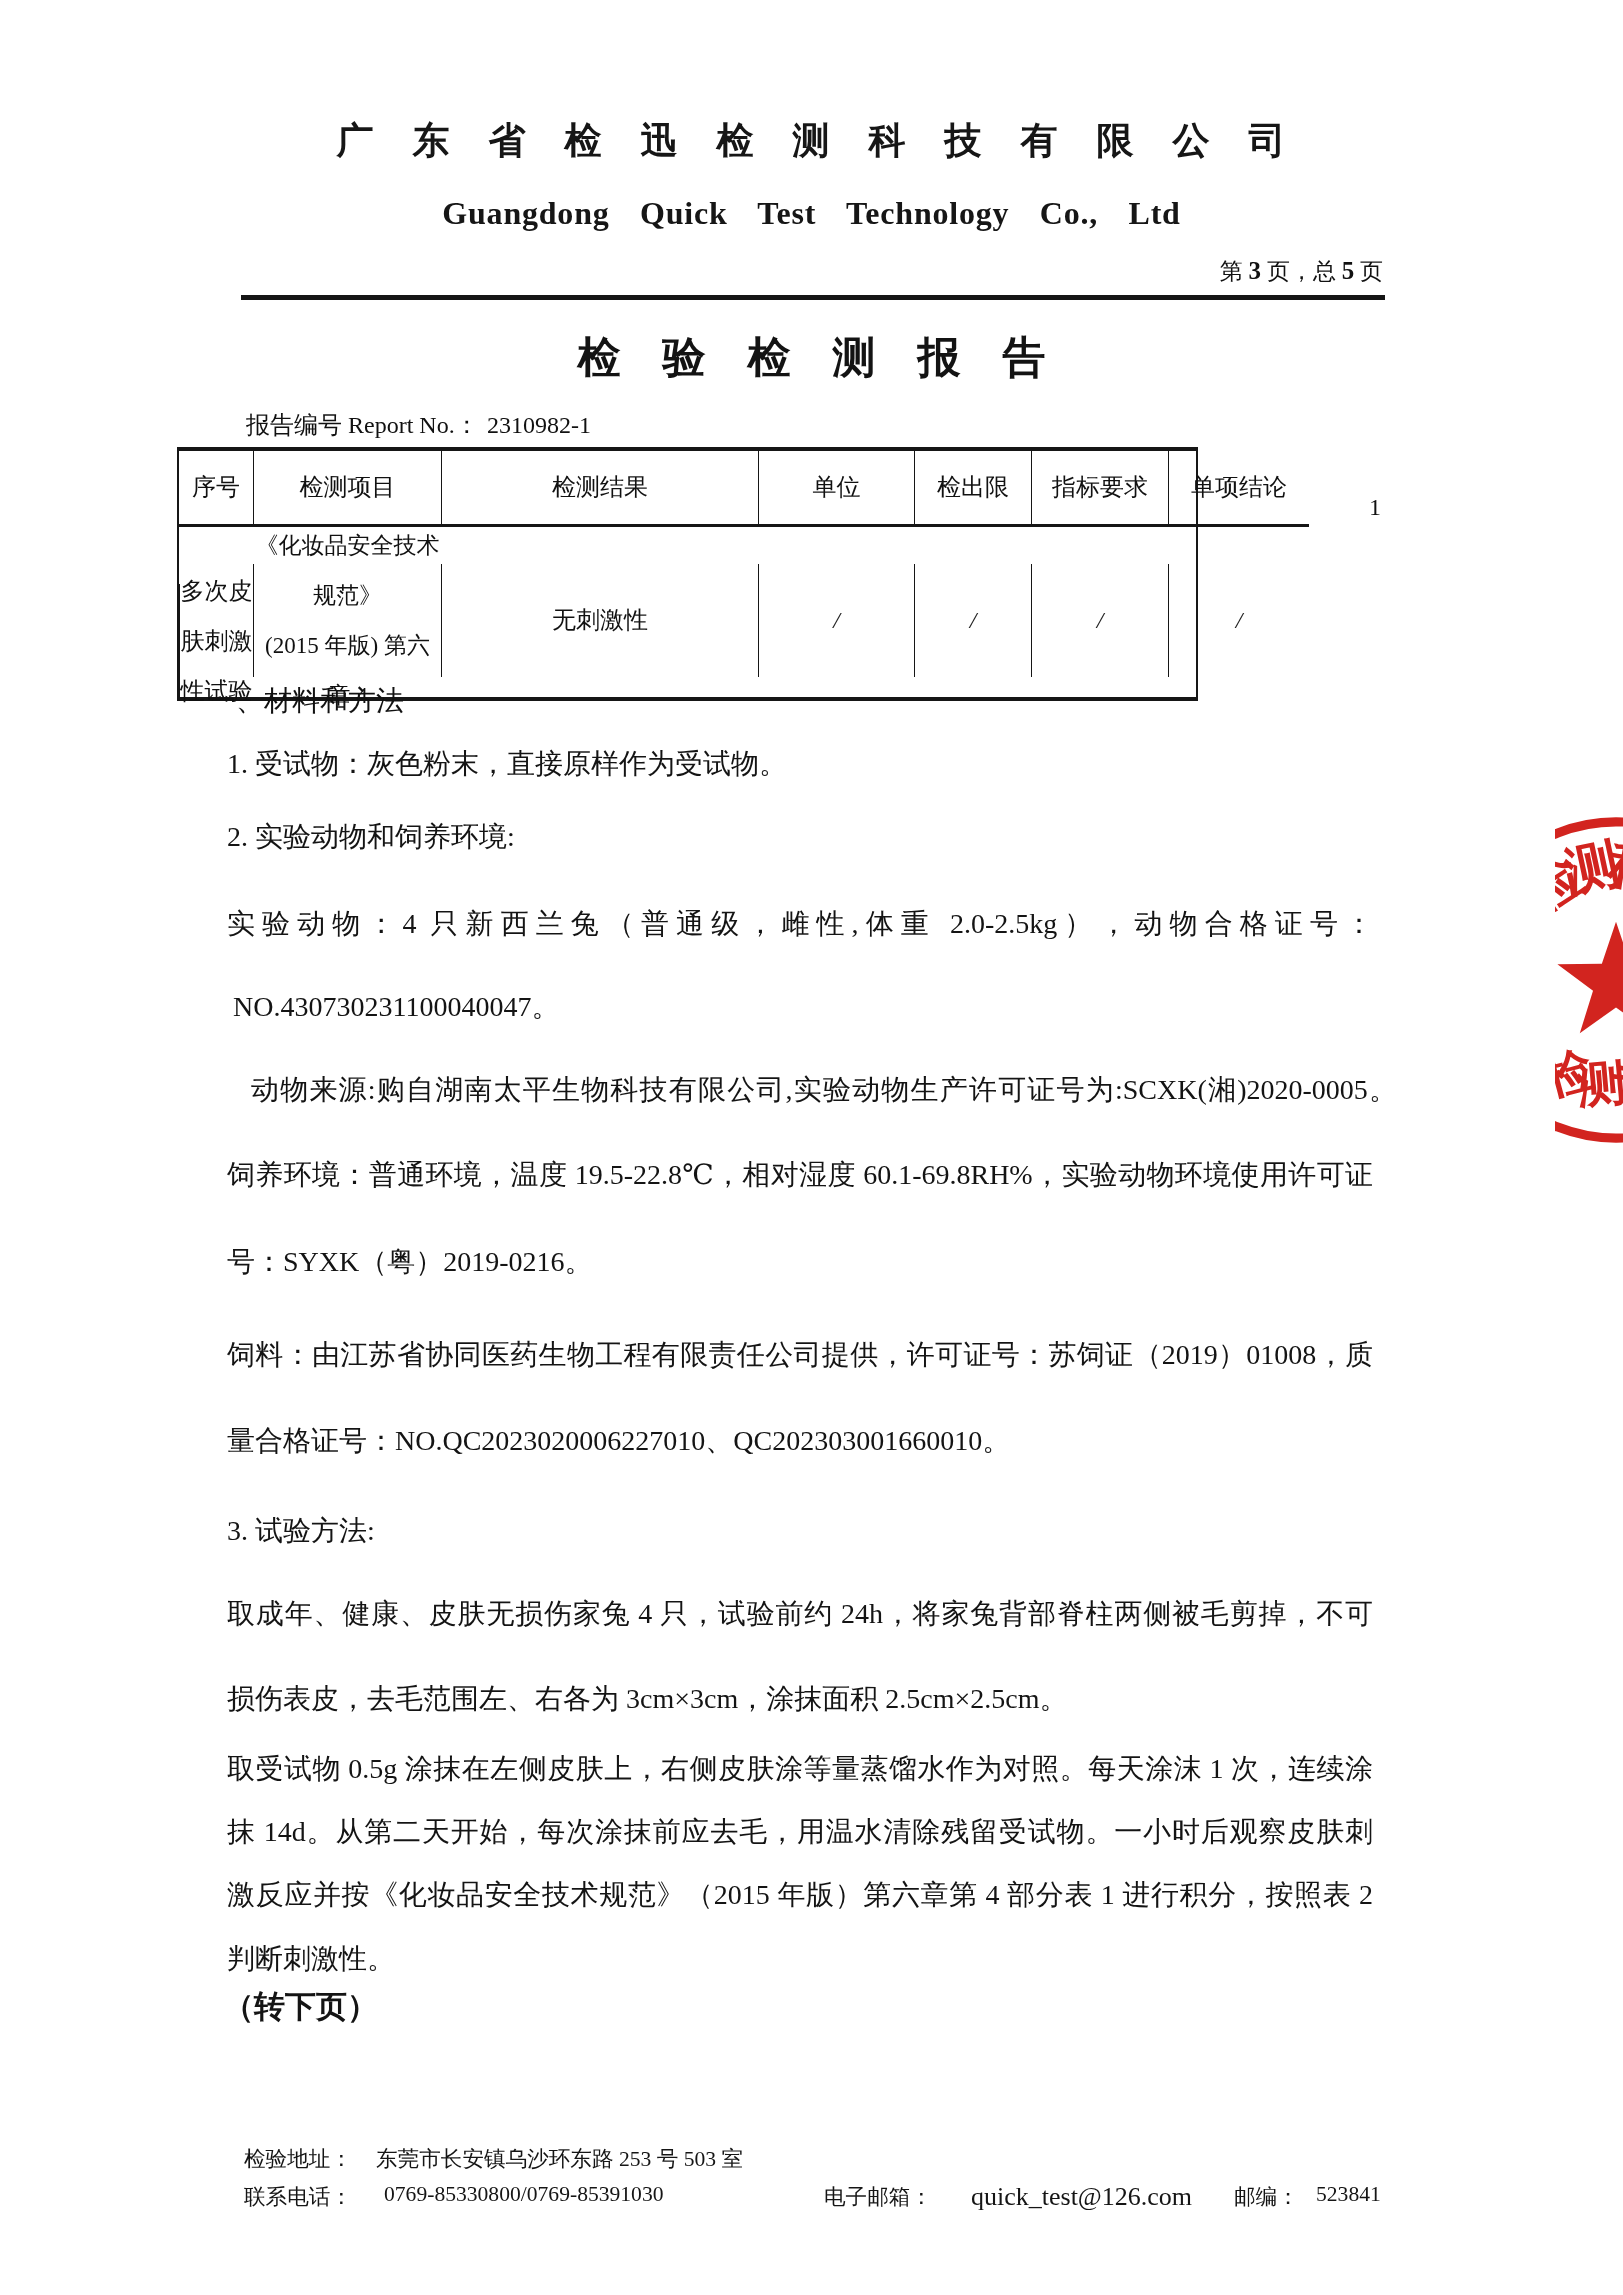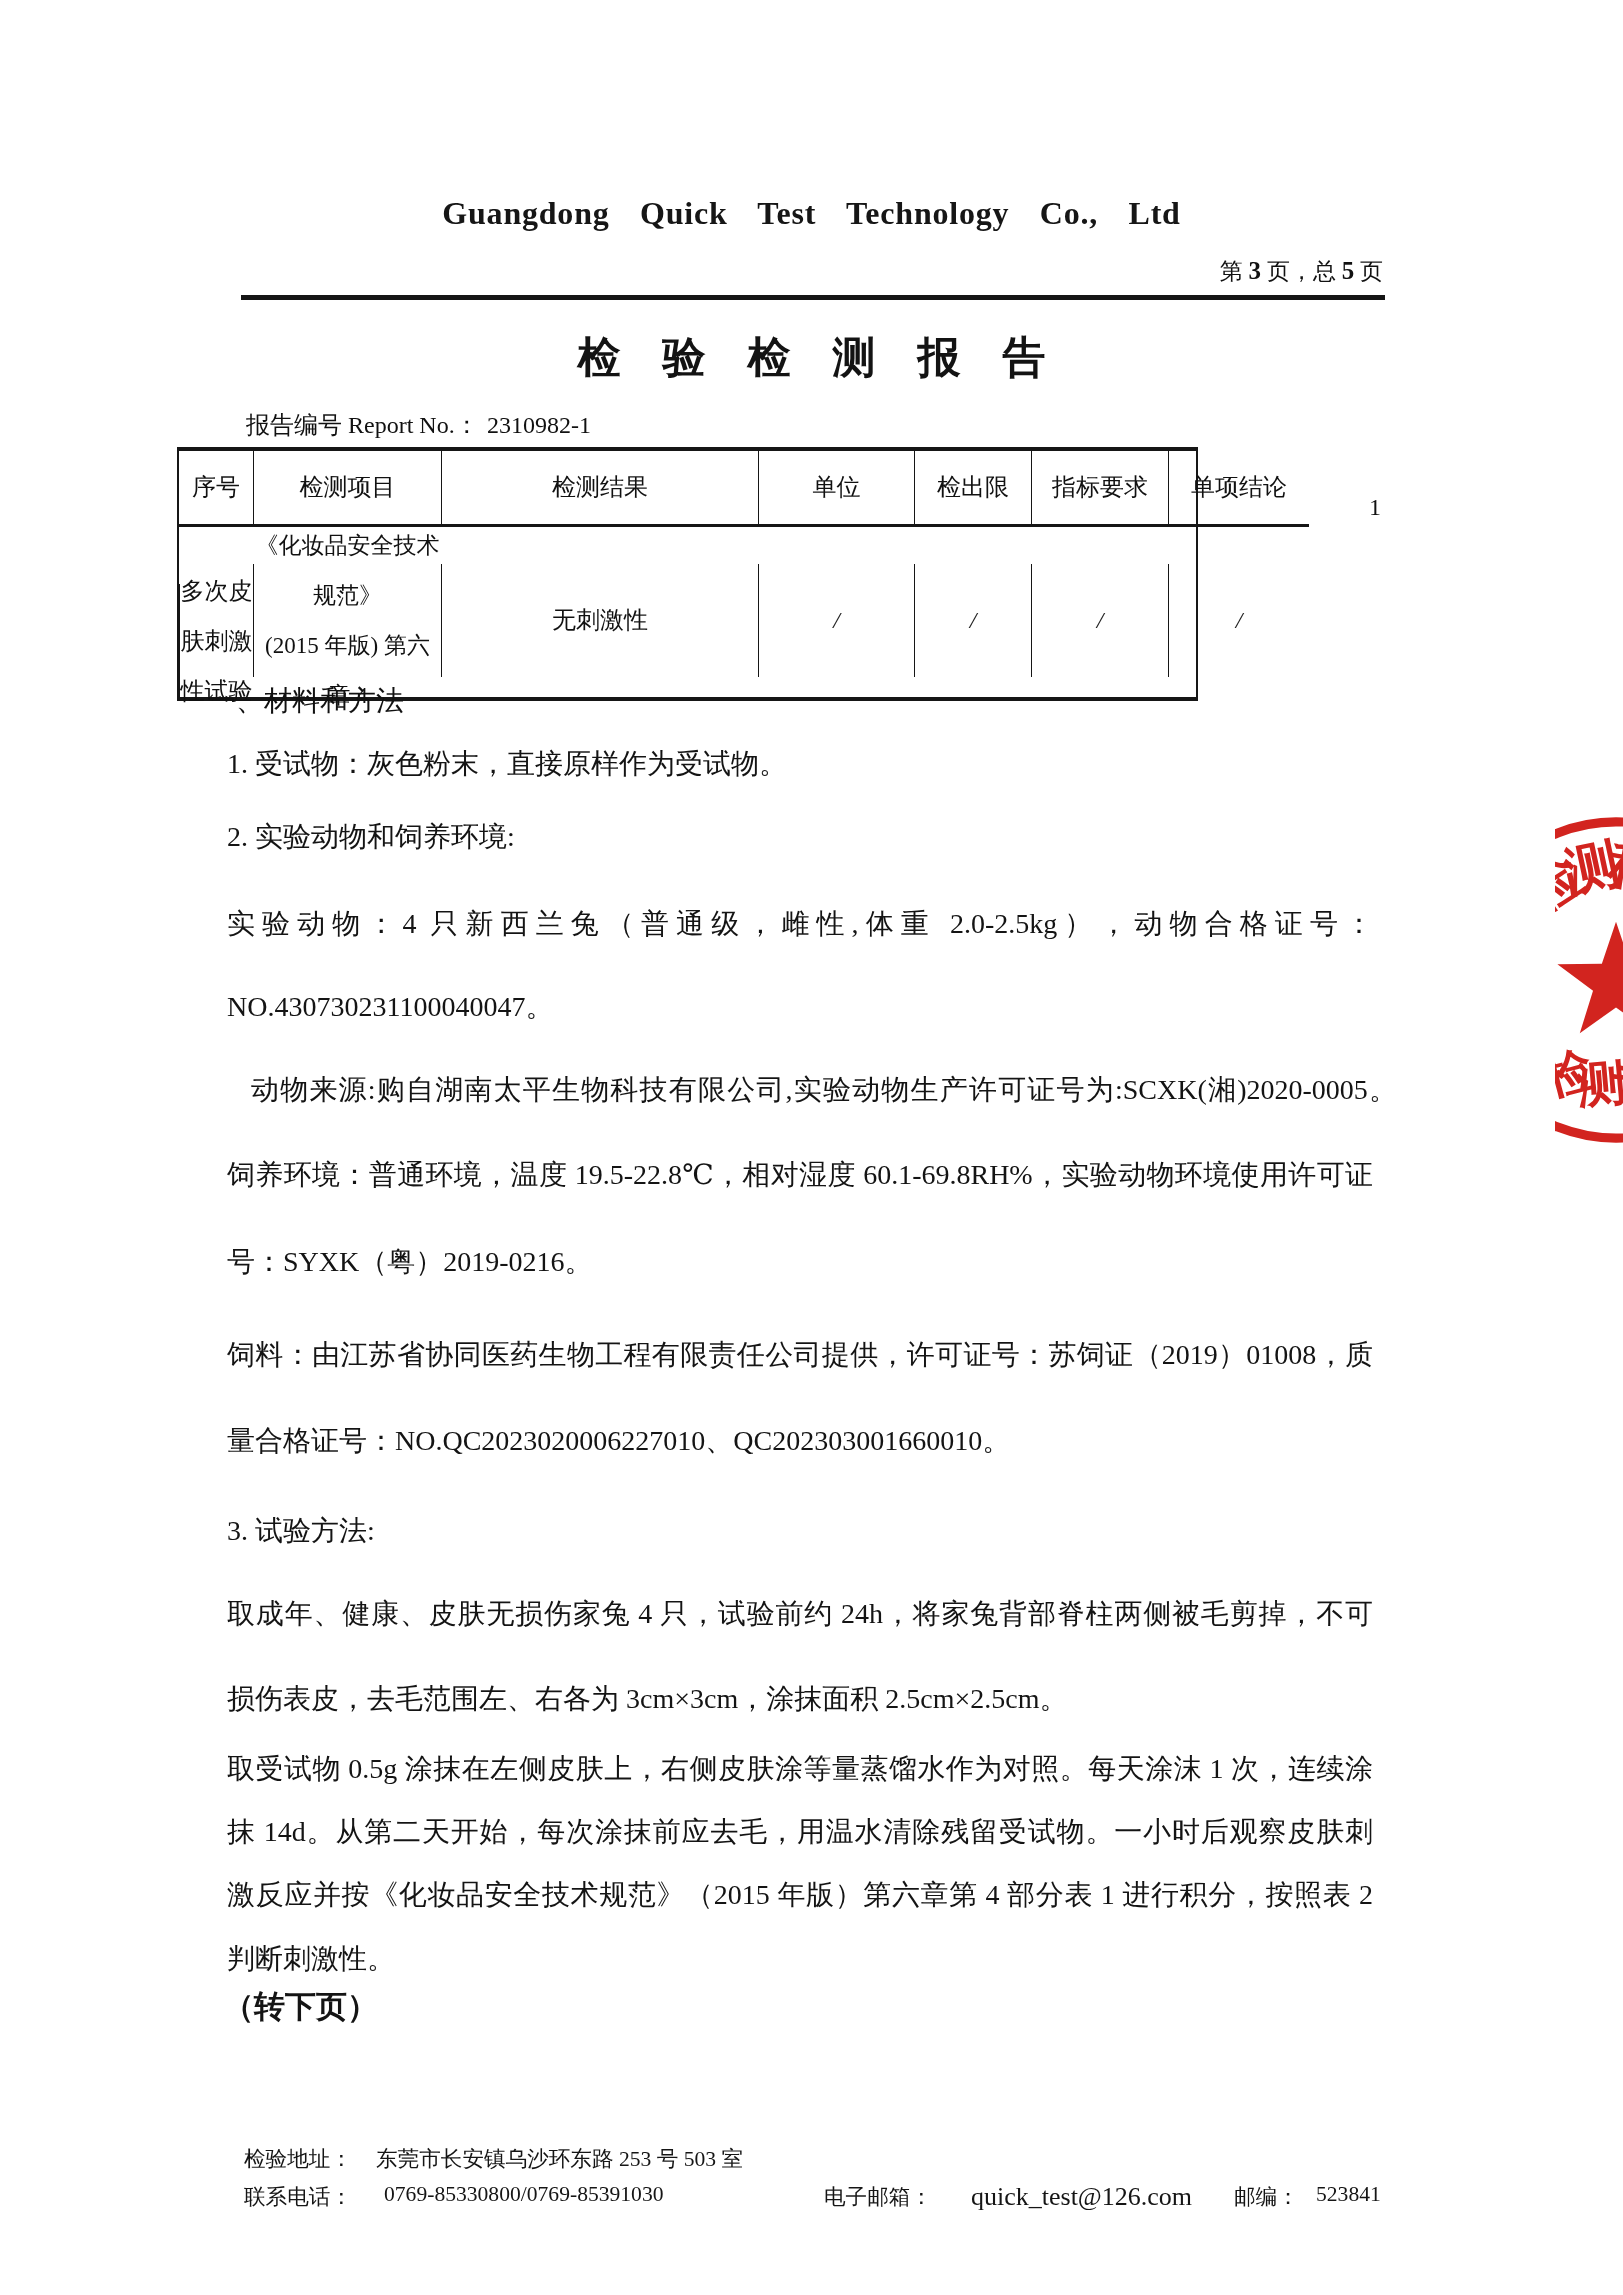--- a/index.html
+++ b/index.html
@@ -44,21 +44,21 @@
   .results-table .cell.c0{border-left:none;}
   .results-table .hrow{height:76px;border-bottom:3.3px solid #161616;}
   .results-table .drow{height:113px;}
   .results-table .two-line{line-height:50px;margin-top:20px;}
   .results-table .method{font-size:23px;line-height:50px;}
   .slash{font-style:italic;font-size:25px;color:#222;}
   
   .section-heading{top:682px;left:208px;font-size:28px;white-space:nowrap;}
   .bline{font-size:28px;left:227px;white-space:nowrap;color:#141414;}
   .bline.fill{width:1146px;white-space:normal;text-align:justify;text-align-last:justify;text-justify:inter-ideograph;}
-  .ln0{top:745px;}  .ln1{top:818px;}  .ln2{top:905px;} .ln3{top:988px;}
+  .ln0{top:745px;}  .ln1{top:818px;}  .ln2{top:905px;} .ln3{top:988px;margin-left:6px;}
   .ln4{top:1071px;margin-left:24px;} .ln5{top:1156px;} .ln6{top:1243px;} .ln7{top:1336px;}
   .ln8{top:1422px;} .ln9{top:1512px;} .ln10{top:1595px;}.ln11{top:1680px;}
   .ln12{top:1750px;}.ln13{top:1813px;}.ln14{top:1876px;}.ln15{top:1940px;}
   .ln16{top:1986px;font-weight:bold;font-size:31px;left:223px;}
   
   .stamp-clip{top:813px;left:1555px;width:68px;height:336px;overflow:hidden;}
   .stamp-clip svg{position:absolute;left:-103px;top:2.5px;}
   
   .footer-line{font-size:21.6px;white-space:nowrap;color:#151515;}
   .f-addr-label{top:2144px;left:244px;}
@@ -68,20 +68,21 @@
   .f-email-label{top:2182px;left:824px;}
   .f-email-val{top:2182px;left:955px;font-family:Liberation Serif, serif;font-size:26px;margin-left:16px;}
   .f-zip-label{top:2182px;left:1234px;}
   .f-zip-val{top:2182px;left:1316px;}
 </style>
 </head>
 <body>
 
 <div id="page">
 
+  <div class="abs company-zh">广东省检迅检测科技有限公司</div>
   <div class="abs company-en">Guangdong Quick Test Technology Co., Ltd</div>
   <div class="abs page-indicator">
     <span>第</span><span class="num">3</span><span>页，总</span><span class="num">5</span><span>页</span>
   </div>
   <div class="abs header-rule"></div>
 
   <div class="abs report-title">检验检测报告</div>
   <div class="abs report-no">
     <span>报告编号 Report No.：</span><span class="val">2310982-1</span>
   </div>

